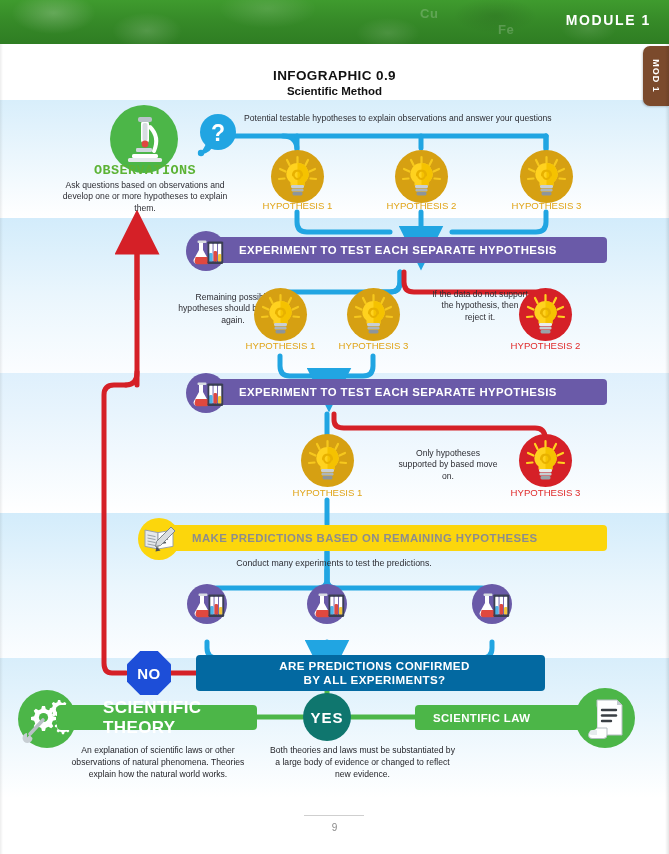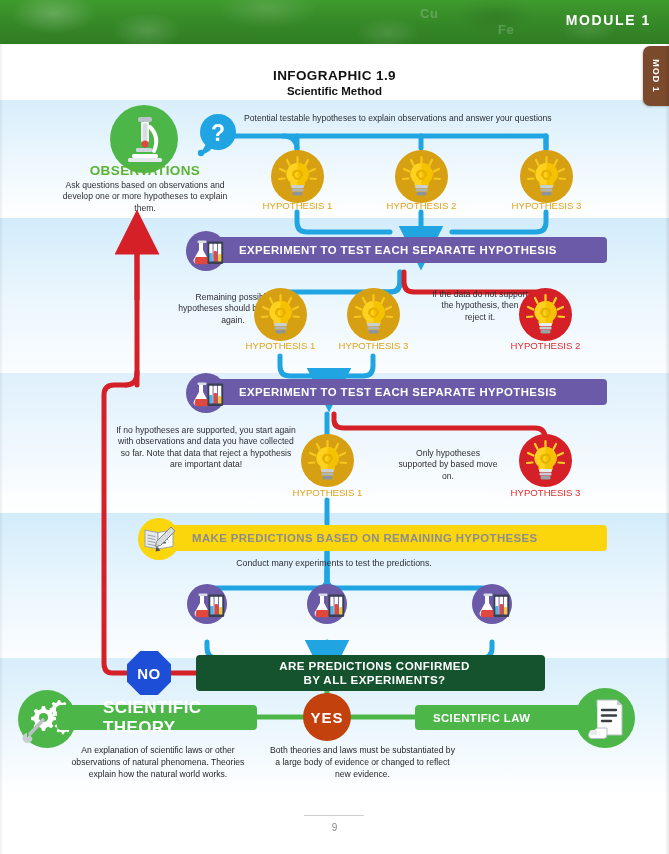--- a/index.html
+++ b/index.html
@@ -66,21 +66,21 @@
   .circ { position:absolute; border-radius:50%; }
 
   
   .bar {
     position:absolute; border-radius:4px;
     display:flex; align-items:center;
     font-weight:bold; letter-spacing:.4px;
   }
   .bar-purple { background:#6a5aa8; color:#ffffff; }
   .bar-yellow { background:#fcd60c; color:#8d8d8d; }
-  .bar-blue   { background:#14532d; color:#ffffff; text-align:center; justify-content:center;padding-left:8px; }
+  .bar-blue   { background:#0369a1; color:#ffffff; text-align:center; justify-content:center;padding-left:8px; }
   .bar-green  { background:#4cb648; color:#ffffff; }
 
   
   .lbl { position:absolute; font-weight:normal; }
   .lbl-gold { color:#e0a418; }
   .lbl-red  { color:#e02b2b; }
   .note { position:absolute; color:#2d2d33; font-size:8.6px; line-height:1.32; text-align:center; }
 
   .observations-title {
     position:absolute; font-weight:bold; color:#5cb335;
@@ -91,21 +91,21 @@
 
   
   .stop {
     position:absolute; width:44px; height:44px; background:#1d4ed8;
     clip-path: polygon(30% 0%,70% 0%,100% 30%,100% 70%,70% 100%,30% 100%,0% 70%,0% 30%);
     display:flex; align-items:center; justify-content:center;
     color:#fff; font-weight:bold; font-size:15px; letter-spacing:.5px;
   }
   .yes-circ {
     position:absolute; width:48px; height:48px; border-radius:50%;
-    background:#c2410c; display:flex; align-items:center; justify-content:center;
+    background:#0f766e; display:flex; align-items:center; justify-content:center;
     color:#fff; font-weight:bold; font-size:15px; letter-spacing:1px;
   }
 
   
   .desc {
     position:absolute; font-size:8.6px; line-height:1.38;
     color:#1f1f24; text-align:center;
   }
 
   
@@ -145,21 +145,21 @@
     <div class="banner-title">MODULE 1</div>
   </div>
 
   <div class="mod-tab">
     <span>MOD 1</span>
   </div>
 
   <div class="left-edge"></div>
   <div class="page-edge"></div>
 
-  <div class="ig-title">INFOGRAPHIC 1.9</div>
+  <div class="ig-title">INFOGRAPHIC 0.9</div>
   <div class="ig-sub">Scientific Method</div>
 
   <svg class="overlay" viewBox="0 0 669 854">
     <defs>
       <marker id="arrBlue" markerWidth="9" markerHeight="9" refX="4.5" refY="4.5" orient="auto">
         <path d="M0,0 L9,4.5 L0,9 z" fill="#21a5e2"></path>
       </marker>
       <marker id="arrRed" markerWidth="9" markerHeight="9" refX="4.5" refY="4.5" orient="auto">
         <path d="M0,0 L9,4.5 L0,9 z" fill="#d52027"></path>
       </marker>
@@ -251,21 +251,21 @@
         <rect x="18" y="51" width="34" height="4" rx="1.6" fill="#e4e9ec"></rect>
         <rect x="26" y="41" width="16" height="4" rx="1.2" fill="#cfd7dc"></rect>
         <rect x="31" y="14" width="8" height="22" rx="3" fill="#ffffff"></rect>
         <rect x="32.5" y="16" width="5" height="18" rx="2" fill="#d7dde1"></rect>
         <circle cx="35" cy="37" r="3.4" fill="#e0483f"></circle>
         <path d="M40,20 q10,10 4,24" stroke="#ffffff" stroke-width="4" fill="none" stroke-linecap="round"></path>
         <rect x="28" y="10" width="14" height="5" rx="2" fill="#b9c3c9"></rect>
       </g>
     </svg>
   </div>
-  <div class="observations-title" style="left:60px; top:163px; width:170px;">OBSERVATIONS</div>
+  <div class="observations-title" style="left:60px; top:163px; width:170px;font-family:Liberation Mono, monospace;">OBSERVATIONS</div>
   <div class="note" style="left:52px; top:180px; width:186px;">Ask questions based on observations and develop one or more hypotheses to explain them.</div>
 
   <div style="position:absolute; left:196px; top:113px; width:44px; height:44px;">
     <svg viewBox="0 0 44 44" width="44" height="44">
       <circle cx="22" cy="19" r="18" fill="#21a5e2"></circle>
       <path d="M10,31 q-4,8 -8,11 q10,-1 14,-7 z" fill="#21a5e2"></path>
       <circle cx="5" cy="40" r="3.2" fill="#21a5e2"></circle>
       <text x="22" y="28" font-family="Liberation Sans, sans-serif" font-size="23" font-weight="bold" fill="#ffffff" text-anchor="middle">?</text>
     </svg>
   </div>
@@ -439,21 +439,20 @@
       <rect x="27.5" y="20" width="3.6" height="11" rx="1.4" fill="#e0483f"></rect>
       <rect x="32" y="12" width="3.6" height="19" rx="1.4" fill="#ffffff"></rect>
       <rect x="32" y="23" width="3.6" height="8" rx="1.4" fill="#f3c63b"></rect>
       <rect x="21.5" y="10.5" width="15.5" height="2.2" rx="1" fill="#3a3f52"></rect>
       <rect x="21.5" y="30.5" width="15.5" height="2.6" rx="1" fill="#3a3f52"></rect>
       <rect x="21.5" y="11" width="1.8" height="21" fill="#3a3f52"></rect>
       <rect x="35.4" y="11" width="1.8" height="21" fill="#3a3f52"></rect>
     </svg>
   </div>
 
-  <div class="note" style="left:115px; top:425px; width:182px;">If no hypotheses are supported, you start again with observations and data you have collected so far. Note that data that reject a hypothesis are important data!</div>
 
   <div class="circ" style="left:301px; top:434px; width:53px; height:53px; background:#d6a012;">
     <svg viewBox="0 0 53 53" width="53" height="53">
       <g stroke="#f6c81d" stroke-width="2.2" stroke-linecap="round">
         <line x1="26.5" y1="7" x2="26.5" y2="13"></line>
           <line x1="16" y1="10" x2="18.5" y2="15"></line>
         <line x1="37" y1="10" x2="34.5" y2="15"></line>
           <line x1="9" y1="19" x2="14.5" y2="21.5"></line>
         <line x1="44" y1="19" x2="38.5" y2="21.5"></line>
           <line x1="8" y1="29" x2="13.5" y2="28.5"></line>

